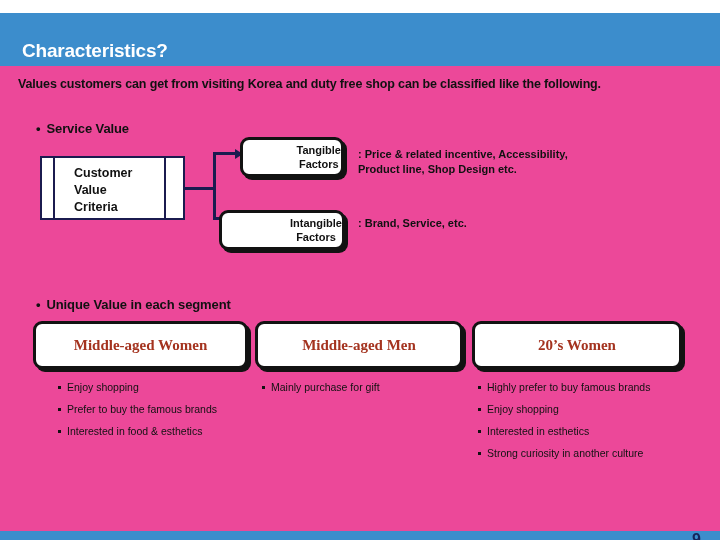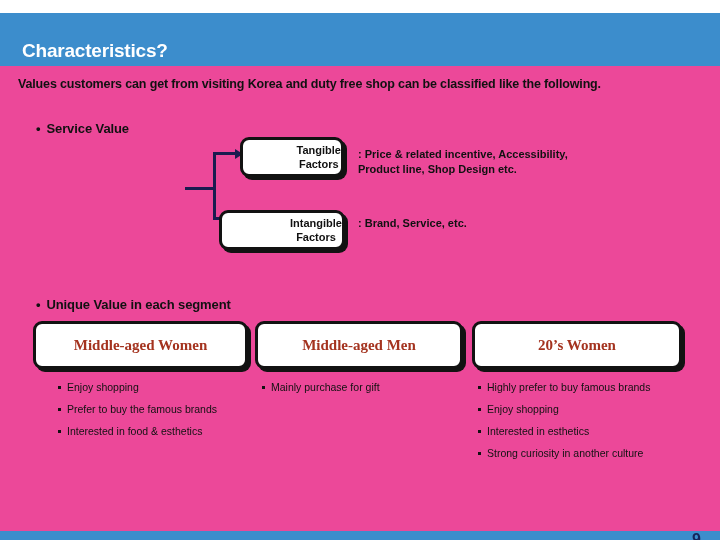--- a/index.html
+++ b/index.html
@@ -139,20 +139,29 @@
 
   <div class="header-band"></div>
   <div class="header-title">Characteristics?</div>
 
   <div class="subtitle">Values customers can get from visiting Korea and duty free shop can be classified like the following.</div>
 
   <div class="section-head sec-common">
     <span class="dot">•</span><span>Service Value</span>
   </div>
 
+  <div class="cvc-box">
+    <div class="bar l"></div>
+    <div class="bar r"></div>
+    <div class="cvc-text">
+      <div>Customer</div>
+      <div>Value</div>
+      <div>Criteria</div>
+    </div>
+  </div>
 
   <div class="conn c-stub"></div>
   <div class="conn c-vert"></div>
   <div class="conn c-top"></div>
   <div class="conn c-bot"></div>
   <div class="arrow a-top"></div>
   <div class="arrow a-bot"></div>
 
   <div class="factor-box fb-tangible">
     <span>

